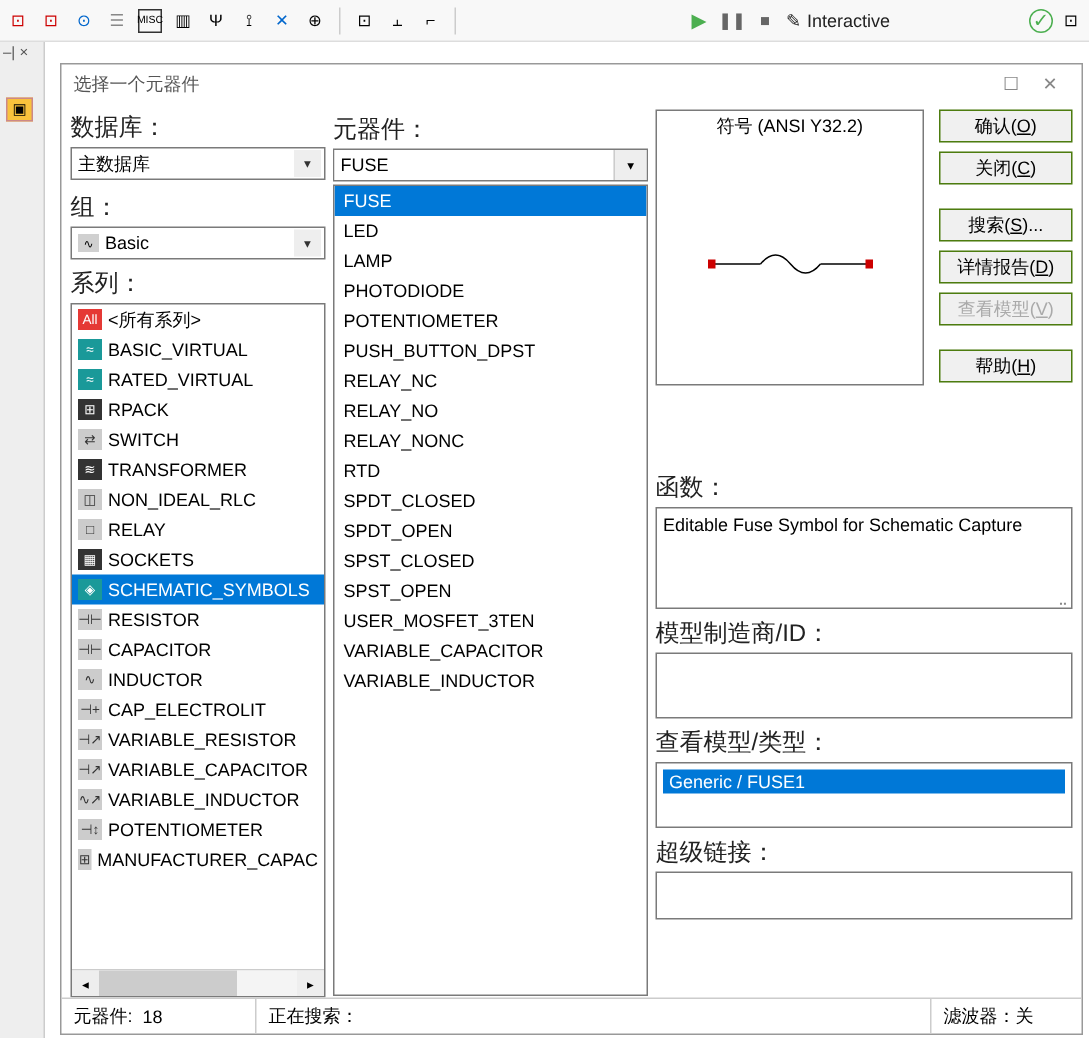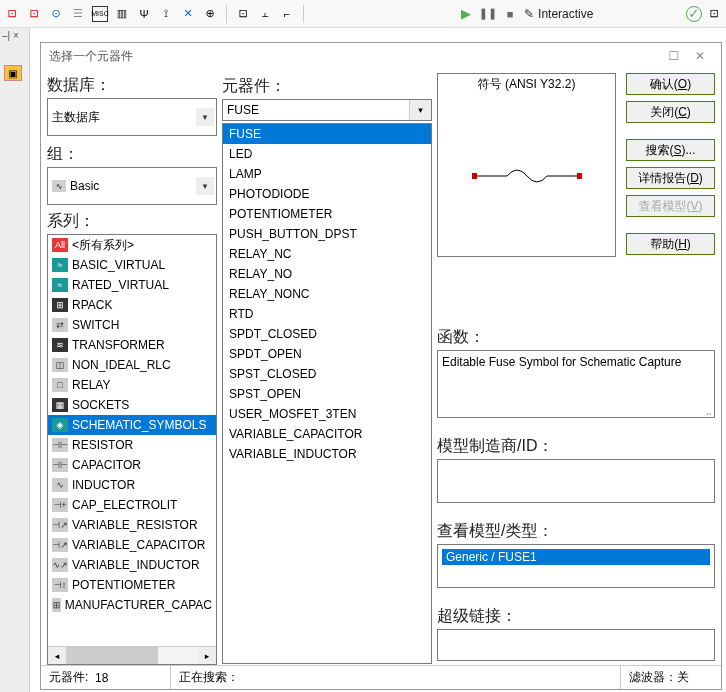--- a/index.html
+++ b/index.html
@@ -20,21 +20,21 @@
 .dialog { position: absolute; left: 40px; top: 42px; width: 682px; height: 648px; background: #fff; border: 1px solid #999; display: flex; flex-direction: column; }
 .titlebar { height: 26px; display: flex; align-items: center; padding: 0 8px; color: #555; font-size: 13px; }
 .titlebar .spacer { flex: 1; }
 .titlebar .winbtn { width: 26px; height: 20px; display: flex; align-items: center; justify-content: center; color: #888; }
 .body { flex: 1; display: flex; padding: 4px 6px 0 6px; gap: 4px; overflow: hidden; }
 .col-left { width: 170px; display: flex; flex-direction: column; }
 .col-mid { width: 212px; display: flex; flex-direction: column; border: 1px solid transparent; }
 .col-right { flex: 1; display: flex; flex-direction: column; }
 .col-buttons { width: 95px; display: flex; flex-direction: column; gap: 6px; padding-left: 6px; }
 .section-label { font-size: 16px; color: #222; margin: 2px 0; }
-.combo { height: 38px; border: 1px solid #7a7a7a; background: #fff; display: flex; align-items: center; padding: 0 4px; position: relative; }
+.combo { height: 22px; border: 1px solid #7a7a7a; background: #fff; display: flex; align-items: center; padding: 0 4px; position: relative; }
 .combo .chev { position: absolute; right: 2px; width: 18px; height: 18px; background: #eee; display: flex; align-items: center; justify-content: center; font-size: 9px; color: #333; }
 .combo .mini-icon { width: 14px; height: 12px; background: #d0d0d0; margin-right: 4px; font-size: 8px; display: flex; align-items: center; justify-content: center; }
 .input-combo { height: 22px; border: 1px solid #7a7a7a; display: flex; }
 .input-combo input { flex: 1; border: none; padding: 0 4px; outline: none; }
 .input-combo .chev { width: 22px; background: #eee; display: flex; align-items: center; justify-content: center; font-size: 9px; border-left: 1px solid #ccc; }
 .listbox { flex: 1; border: 1px solid #7a7a7a; background: #fff; overflow: hidden; display: flex; flex-direction: column; }
 .list-scroll { flex: 1; overflow-x: auto; overflow-y: hidden; }
 .list-item { height: 20px; display: flex; align-items: center; padding: 0 4px; white-space: nowrap; cursor: default; }
 .list-item.selected { background: #0078d7; color: #fff; }
 .list-item .li-icon { width: 16px; height: 14px; margin-right: 4px; display: inline-flex; align-items: center; justify-content: center; font-size: 9px; background: #1a9999; color: #fff; }
@@ -236,21 +236,21 @@
               <div class="comp-item">SPDT_OPEN</div>
               <div class="comp-item">SPST_CLOSED</div>
               <div class="comp-item">SPST_OPEN</div>
               <div class="comp-item">USER_MOSFET_3TEN</div>
               <div class="comp-item">VARIABLE_CAPACITOR</div>
               <div class="comp-item">VARIABLE_INDUCTOR</div>
             </div>
         </div>
       </div>
 
-      <div class="col-right" style="gap:16px">
+      <div class="col-right" style="gap:4px">
         <div style="display:flex;gap:4px">
           <div style="flex:1">
             <div class="symbol-frame">
               <div class="symbol-label">符号 (ANSI Y32.2)</div>
               <div class="symbol-area">
                 <svg class="fuse-svg" viewBox="0 0 120 40">
                   <line x1="5" y1="20" x2="40" y2="20" stroke="#000"></line>
                   <path d="M40 20 Q50 8 60 20 Q70 32 80 20" stroke="#000" fill="none"></path>
                   <line x1="80" y1="20" x2="115" y2="20" stroke="#000"></line>
                   <rect x="5" y="17" width="5" height="6" fill="#c00"></rect>

